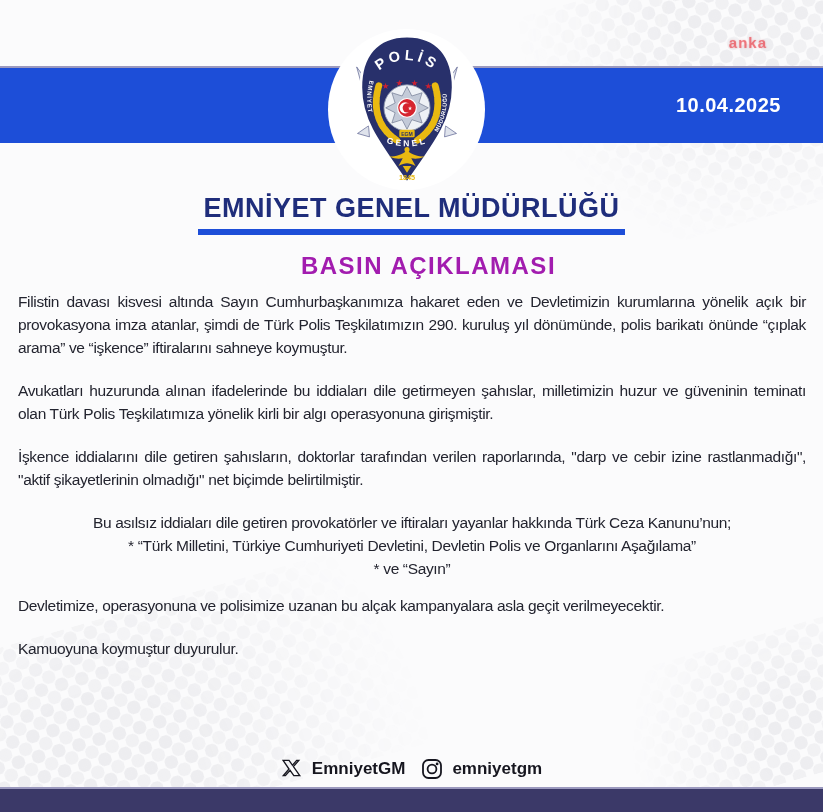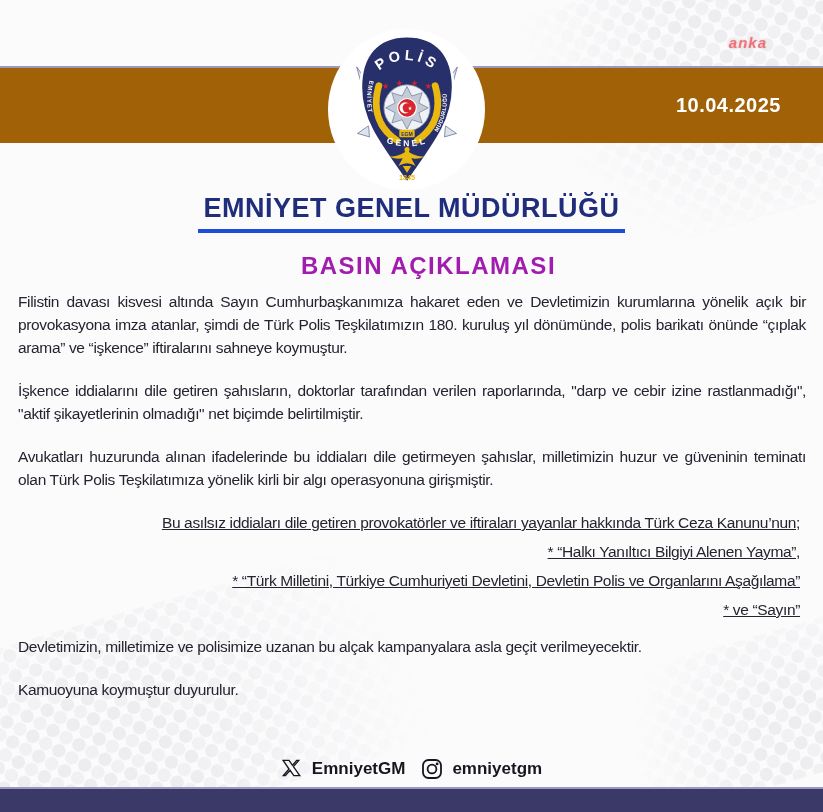--- a/index.html
+++ b/index.html
@@ -22,56 +22,56 @@
             mask-image:radial-gradient(circle at 72% 25%, #000 25%, transparent 78%); }
   .dots-bl { bottom:12px; left:-45px; width:520px; height:210px; transform:rotate(-16deg);
     -webkit-mask-image:radial-gradient(circle at 25% 80%, #000 22%, transparent 78%);
             mask-image:radial-gradient(circle at 25% 80%, #000 22%, transparent 78%); }
   .dots-br { bottom:14px; right:-30px; width:260px; height:150px; transform:rotate(-16deg);
     -webkit-mask-image:radial-gradient(circle at 78% 75%, #000 20%, transparent 75%);
             mask-image:radial-gradient(circle at 78% 75%, #000 20%, transparent 75%); }
 
   .band {
     position:absolute; left:0; top:66px; width:100%; height:75px;
-    background:#a16207; border-top:2px solid #9b99be;
+    background:#1d4ed8; border-top:2px solid #9b99be;
   }
   .date {
     position:absolute; right:42px; top:0; height:75px; line-height:75px;
     color:#ffffff; font-size:20px; font-weight:bold; letter-spacing:0.5px;
   }
   .watermark {
     position:absolute; top:34px; right:56px;
     font-size:15px; font-weight:bold; letter-spacing:1px;
-    color:rgba(232,64,74,0.62); text-shadow:0 0 2px rgba(232,64,74,0.35);font-style:italic;
+    color:rgba(232,64,74,0.62); text-shadow:0 0 2px rgba(232,64,74,0.35);
   }
   .logo-circle {
     position:absolute; left:328px; top:29px; width:157px; height:161px;
     background:#ffffff; border-radius:50%;
     display:flex; align-items:center; justify-content:center;
   }
   .org-title {
     position:absolute; top:188px; left:0; width:100%; margin:0;
     text-align:center;
   }
   .org-title span {
     display:inline-block; color:#1f2d7b; font-size:27px; font-weight:bold;
-    letter-spacing:0.5px; padding:0 5px 5px; border-bottom:4px solid #1d4ed8;
+    letter-spacing:0.5px; padding:0 5px 5px; border-bottom:6px solid #1d4ed8;
   }
   .press-title {
     position:absolute; top:235px; left:0; width:100%; margin:17px;
     text-align:center; color:#a21caf; font-size:24px; font-weight:bold;
     letter-spacing:1.5px;
   }
   .body-text {
     position:absolute; top:290px; left:18px; width:788px;
     color:#23242f; font-size:15.5px; letter-spacing:-0.35px; line-height:23px;
   }
   .body-text p { margin:0 0 20px; text-align:justify; }
   .law-block { margin:0 0 14px; }
-  .law-block p { margin:6px; text-align:right;text-decoration:underline; }
+  .law-block p { margin:0; text-align:center; }
   .social {
     position:absolute; top:753px; left:0; width:100%; height:32px;
     display:flex; align-items:center; justify-content:center; gap:16px;
     color:#16161f; font-size:17px; font-weight:bold;
   }
   .social .handle-group { display:flex; align-items:center; gap:9px; }
   .bottom-bar {
     position:absolute; left:0; top:787px; width:100%; height:25px;
     background:#3b3968; border-top:2px solid #9b99be; box-sizing:border-box;
   }
@@ -154,30 +154,29 @@
       <text x="75" y="174" font-size="8.5" font-weight="bold" fill="#e9b911" text-anchor="middle" font-family="Liberation Sans, sans-serif">1845</text>
     </svg>
   </div>
 
   <h1 class="org-title">
     <span>EMNİYET GENEL MÜDÜRLÜĞÜ</span>
   </h1>
   <h2 class="press-title">BASIN AÇIKLAMASI</h2>
 
   <div class="body-text">
-    <p>Filistin davası kisvesi altında Sayın Cumhurbaşkanımıza hakaret eden ve Devletimizin kurumlarına yönelik açık bir provokasyona imza atanlar, şimdi de Türk Polis Teşkilatımızın 180. kuruluş yıl dönümünde, polis barikatı önünde “çıplak arama” ve “işkence” iftiralarını sahneye koymuştur.</p>
+    <p>Filistin davası kisvesi altında Sayın Cumhurbaşkanımıza hakaret eden ve Devletimizin kurumlarına yönelik açık bir provokasyona imza atanlar, şimdi de Türk Polis Teşkilatımızın 290. kuruluş yıl dönümünde, polis barikatı önünde “çıplak arama” ve “işkence” iftiralarını sahneye koymuştur.</p>
+    <p>Avukatları huzurunda alınan ifadelerinde bu iddiaları dile getirmeyen şahıslar, milletimizin huzur ve güveninin teminatı olan Türk Polis Teşkilatımıza yönelik kirli bir algı operasyonuna girişmiştir.</p>
     <p>İşkence iddialarını dile getiren şahısların, doktorlar tarafından verilen raporlarında, "darp ve cebir izine rastlanmadığı", "aktif şikayetlerinin olmadığı" net biçimde belirtilmiştir.</p>
-    <p>Avukatları huzurunda alınan ifadelerinde bu iddiaları dile getirmeyen şahıslar, milletimizin huzur ve güveninin teminatı olan Türk Polis Teşkilatımıza yönelik kirli bir algı operasyonuna girişmiştir.</p>
     <div class="law-block">
       <p>Bu asılsız iddiaları dile getiren provokatörler ve iftiraları yayanlar hakkında Türk Ceza Kanunu’nun;</p>
-      <p>* “Halkı Yanıltıcı Bilgiyi Alenen Yayma”,</p>
       <p>* “Türk Milletini, Türkiye Cumhuriyeti Devletini, Devletin Polis ve Organlarını Aşağılama”</p>
       <p>* ve “Sayın”</p>
     </div>
-    <p>Devletimizin, milletimize ve polisimize uzanan bu alçak kampanyalara asla geçit verilmeyecektir.</p>
+    <p>Devletimize, operasyonuna ve polisimize uzanan bu alçak kampanyalara asla geçit verilmeyecektir.</p>
     <p>Kamuoyuna koymuştur duyurulur.</p>
   </div>
 
   <div class="social">
     <span class="handle-group">
       <svg width="22" height="20" viewBox="0 0 23 20">
         <path d="M2.2 1 L8.4 1 L12 6.1 L16.4 1 L18.6 1 L13 7.5 L19.6 17 L13.4 17 L9.5 11.4 L4.6 17 L2.4 17 L8.4 10 Z" fill="none" stroke="#16161f" stroke-width="1.4"></path>
       </svg>
       <span>EmniyetGM</span>
     </span>

